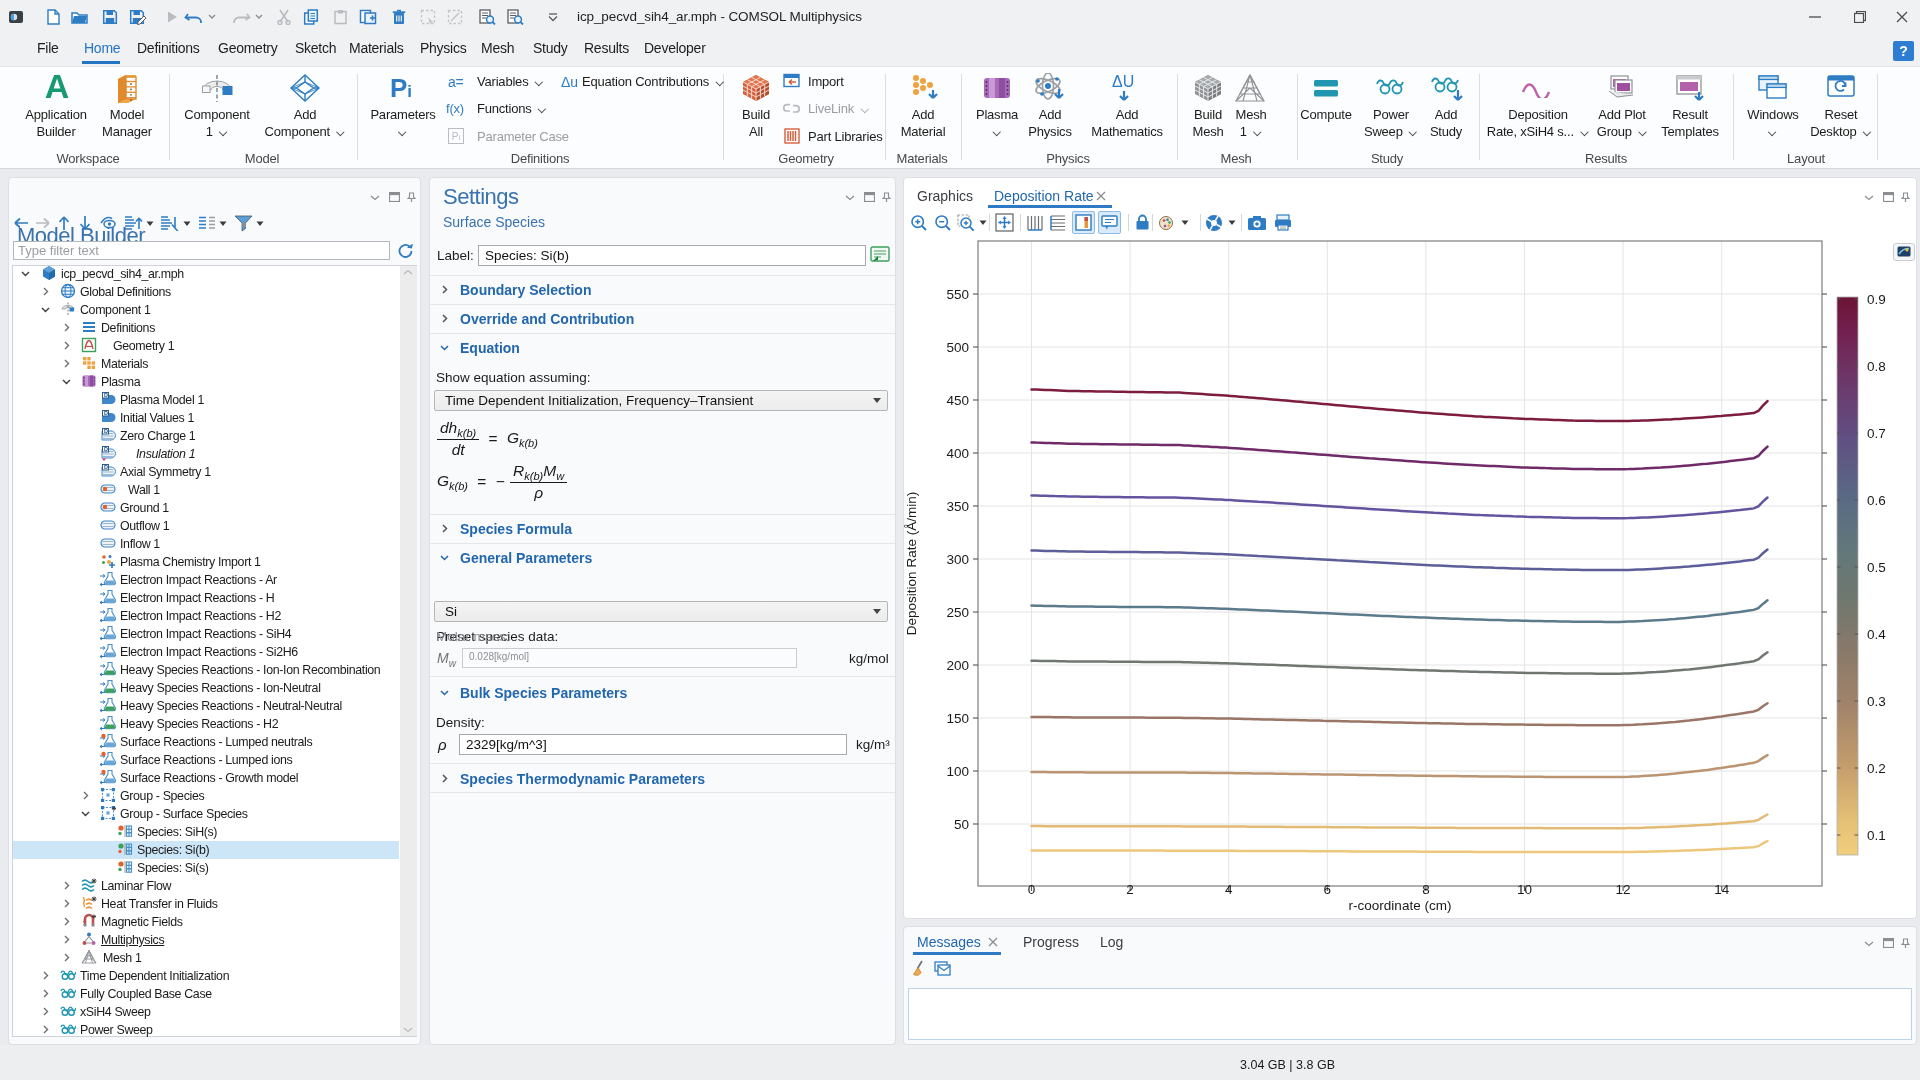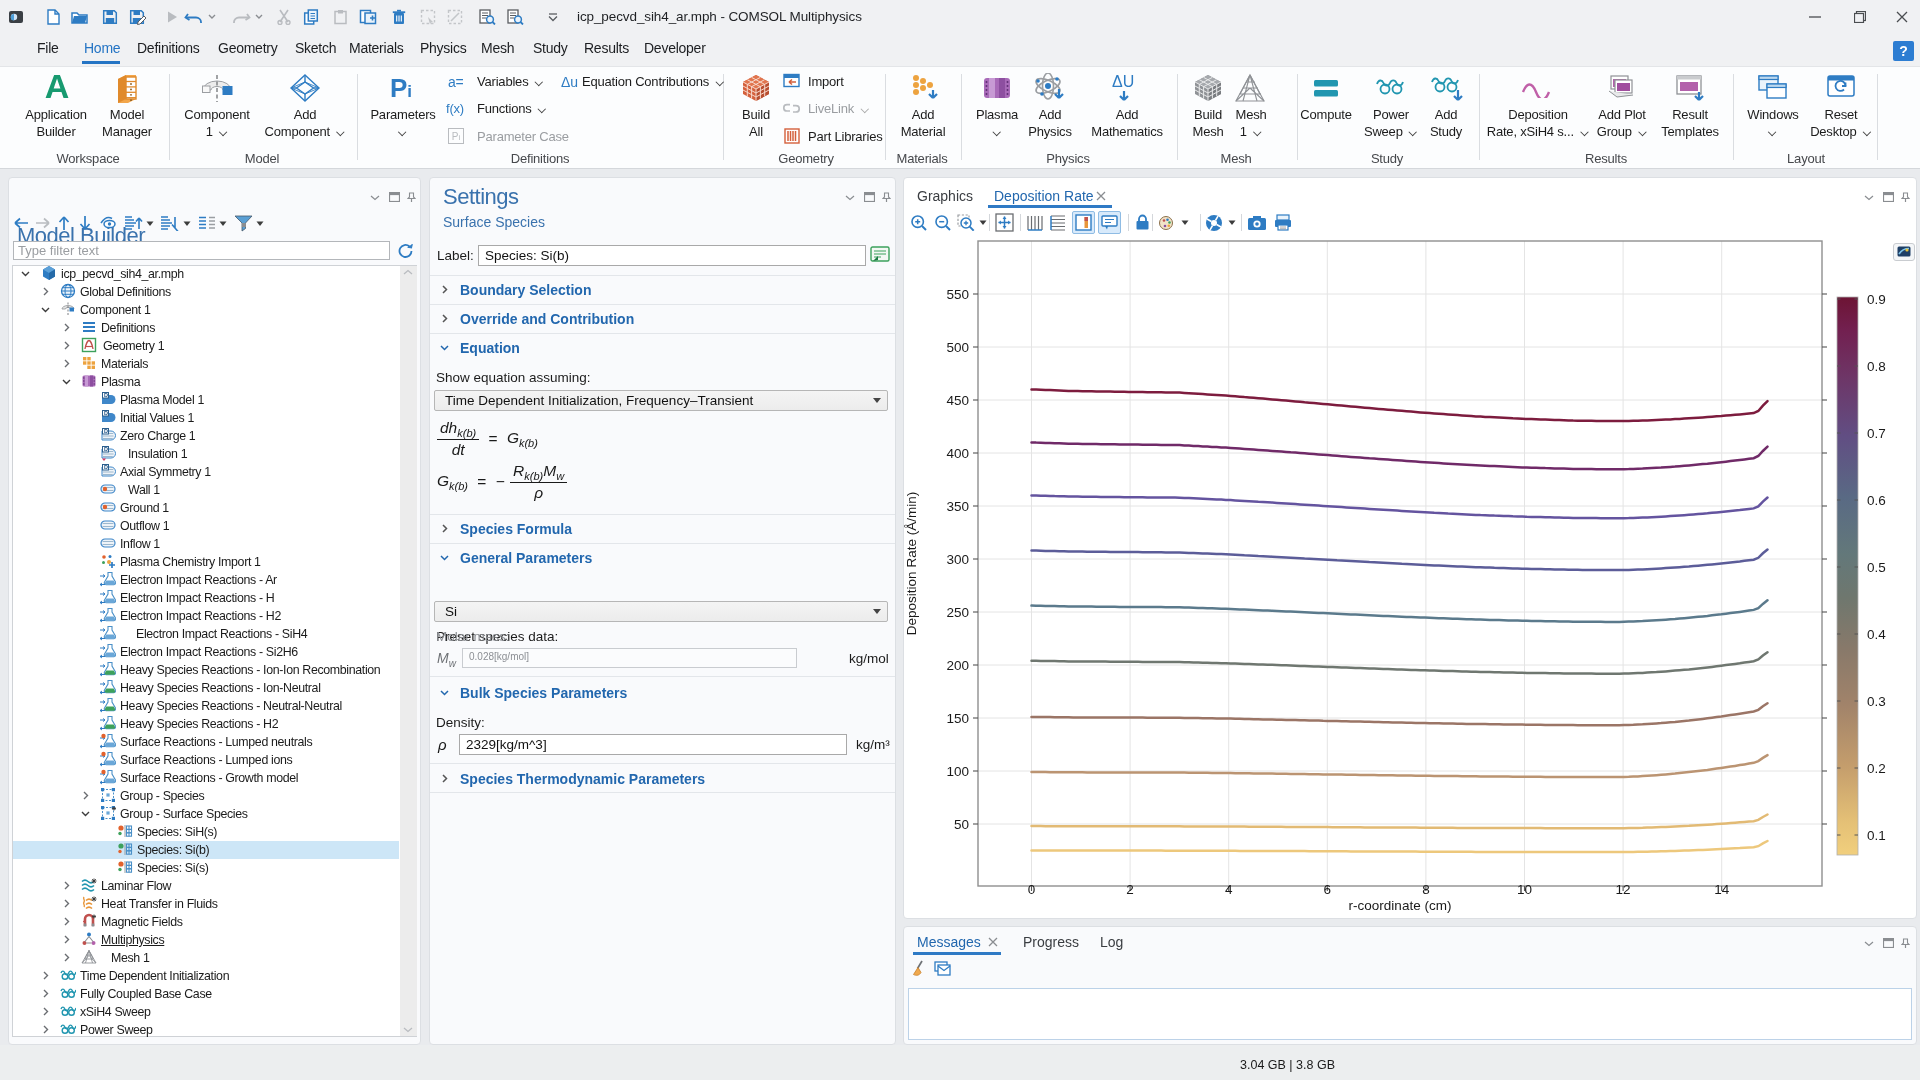--- a/index.html
+++ b/index.html
@@ -463,21 +463,21 @@
 <div class="tre" style="left:81px;top:319px;"><svg class="tico" width="16" height="16" viewBox="0 0 16 16" style="margin-top:-3px;">
       <path d="M2 4h12M2 8h12M2 12h12" stroke="#2e7cc3" stroke-width="2.2"></path>
     </svg><span style="margin-left:4px;">Definitions</span></div>
 <svg class="abs" style="left:64px;top:341px;" width="6" height="9" viewBox="0 0 6 9">
     <path d="M1 1l3.5 3.5L1 8" fill="none" stroke="#6a6d71" stroke-width="1.4"></path>
   </svg>
 <div class="tre" style="left:81px;top:337px;"><svg class="tico" width="16" height="16" viewBox="0 0 16 16" style="margin-top:-3px;">
       <rect x="1.5" y="1.5" width="13" height="13" fill="#fff" stroke="#3da15c" stroke-width="1.4"></rect>
       <path d="M4 12c1-5.5 3-8.5 4-8.5s3 3 4 8.5" fill="none" stroke="#c0504d" stroke-width="1.3"></path>
       <path d="M5 9.5h6" stroke="#c0504d" stroke-width="1.2"></path>
-    </svg><span style="margin-left:6px;">Geometry 1</span></div>
+    </svg><span style="margin-left:16px;">Geometry 1</span></div>
 <svg class="abs" style="left:64px;top:359px;" width="6" height="9" viewBox="0 0 6 9">
     <path d="M1 1l3.5 3.5L1 8" fill="none" stroke="#6a6d71" stroke-width="1.4"></path>
   </svg>
 <div class="tre" style="left:81px;top:355px;"><svg class="tico" width="16" height="16" viewBox="0 0 16 16" style="margin-top:-3px;">
       <g fill="#eda33f">
         <rect x="2" y="2" width="3.4" height="3.4"></rect>
         <rect x="6.3" y="2" width="3.4" height="3.4"></rect>
         <rect x="2" y="6.3" width="3.4" height="3.4"></rect>
         <rect x="6.3" y="6.3" width="3.4" height="3.4"></rect>
         <rect x="10.6" y="6.3" width="3.4" height="3.4"></rect>
@@ -516,21 +516,21 @@
       <path d="M2.8 6.5h10.5M2.8 9h10.8M2.8 11.5h10" stroke="#9db8ce" stroke-width="1"></path>
       <rect x="2.5" y="1.5" width="6" height="5.5" fill="#fff" stroke="#2b5e8e" stroke-width="1"></rect>
       <text x="4" y="6.2" font-size="5.5" font-weight="bold" fill="#1c4f80" font-family="Liberation Sans">D</text>
     </svg><span style="margin-left:4px;">Zero Charge 1</span></div>
 <div class="tre" style="left:100px;top:445px;"><svg class="tico" width="16" height="16" viewBox="0 0 16 16" style="margin-top:-3px;">
       <path d="M2 5h9a4.5 4.5 0 0 1 0 9H2z" fill="#eef3f8" stroke="#3f87c9" stroke-width="1" transform="translate(0,-1)"></path>
       <path d="M2.8 6.5h10.5M2.8 9h10.8M2.8 11.5h10" stroke="#9db8ce" stroke-width="1"></path>
       <rect x="2.5" y="1.5" width="6" height="5.5" fill="#fff" stroke="#2b5e8e" stroke-width="1"></rect>
       <text x="4" y="6.2" font-size="5.5" font-weight="bold" fill="#1c4f80" font-family="Liberation Sans">D</text>
       <path d="M4 13l2 2.5 2-2.5z" fill="#d83a5e" transform="translate(-2,0.5)"></path>
-    </svg><span style="margin-left:12px;">Insulation 1</span></div>
+    </svg><span style="margin-left:20px;font-style:italic;">Insulation 1</span></div>
 <div class="tre" style="left:100px;top:463px;"><svg class="tico" width="16" height="16" viewBox="0 0 16 16" style="margin-top:-3px;">
       <path d="M2 5h9a4.5 4.5 0 0 1 0 9H2z" fill="#eef3f8" stroke="#3f87c9" stroke-width="1" transform="translate(0,-1)"></path>
       <path d="M2.8 6.5h10.5M2.8 9h10.8M2.8 11.5h10" stroke="#9db8ce" stroke-width="1"></path>
       <rect x="2.5" y="1.5" width="6" height="5.5" fill="#fff" stroke="#2b5e8e" stroke-width="1"></rect>
       <text x="4" y="6.2" font-size="5.5" font-weight="bold" fill="#1c4f80" font-family="Liberation Sans">D</text>
     </svg><span style="margin-left:4px;">Axial Symmetry 1</span></div>
 <div class="tre" style="left:100px;top:481px;"><svg class="tico" width="16" height="16" viewBox="0 0 16 16" style="margin-top:-3px;">
       <rect x="1" y="4" width="14" height="8" rx="4" fill="#eef3f8" stroke="#3f87c9" stroke-width="1.2"></rect>
       <path d="M2.5 6.5h11M2.5 9.5h11" stroke="#9db8ce" stroke-width="1"></path>
       <circle cx="5" cy="8" r="2.2" fill="#e2622d"></circle>
@@ -573,21 +573,21 @@
       <path d="M7 2h4v3.5l3.5 6a1.8 1.8 0 0 1-1.6 2.7H5.1a1.8 1.8 0 0 1-1.6-2.7L7 5.5z" fill="#fff" stroke="#4a90c8" stroke-width="1.1" transform="translate(1,-0.5)"></path>
       <path d="M5.3 10l-1.3 2.3a1.3 1.3 0 0 0 1.1 1.9h7.8a1.3 1.3 0 0 0 1.1-1.9L12.7 10z" fill="#6aa7d8" transform="translate(1,-0.5)"></path>
       <path d="M1 11.5h5m0 0L4 10m2 1.5L4 13" stroke="#2e7cc3" stroke-width="1" fill="none" transform="translate(-1,-6.5)"></path>
       <path d="M6 14.5H1m0 0l2-1.5M1 14.5l2 1.5" stroke="#2e7cc3" stroke-width="1" fill="none" transform="translate(-1,-1)"></path>
     </svg><span style="margin-left:4px;">Electron Impact Reactions - H2</span></div>
 <div class="tre" style="left:100px;top:625px;"><svg class="tico" width="16" height="16" viewBox="0 0 16 16" style="margin-top:-3px;">
       <path d="M7 2h4v3.5l3.5 6a1.8 1.8 0 0 1-1.6 2.7H5.1a1.8 1.8 0 0 1-1.6-2.7L7 5.5z" fill="#fff" stroke="#4a90c8" stroke-width="1.1" transform="translate(1,-0.5)"></path>
       <path d="M5.3 10l-1.3 2.3a1.3 1.3 0 0 0 1.1 1.9h7.8a1.3 1.3 0 0 0 1.1-1.9L12.7 10z" fill="#6aa7d8" transform="translate(1,-0.5)"></path>
       <path d="M1 11.5h5m0 0L4 10m2 1.5L4 13" stroke="#2e7cc3" stroke-width="1" fill="none" transform="translate(-1,-6.5)"></path>
       <path d="M6 14.5H1m0 0l2-1.5M1 14.5l2 1.5" stroke="#2e7cc3" stroke-width="1" fill="none" transform="translate(-1,-1)"></path>
-    </svg><span style="margin-left:20px;">Electron Impact Reactions - SiH4</span></div>
+    </svg><span style="margin-left:4px;">Electron Impact Reactions - SiH4</span></div>
 <div class="tre" style="left:100px;top:643px;"><svg class="tico" width="16" height="16" viewBox="0 0 16 16" style="margin-top:-3px;">
       <path d="M7 2h4v3.5l3.5 6a1.8 1.8 0 0 1-1.6 2.7H5.1a1.8 1.8 0 0 1-1.6-2.7L7 5.5z" fill="#fff" stroke="#4a90c8" stroke-width="1.1" transform="translate(1,-0.5)"></path>
       <path d="M5.3 10l-1.3 2.3a1.3 1.3 0 0 0 1.1 1.9h7.8a1.3 1.3 0 0 0 1.1-1.9L12.7 10z" fill="#6aa7d8" transform="translate(1,-0.5)"></path>
       <path d="M1 11.5h5m0 0L4 10m2 1.5L4 13" stroke="#2e7cc3" stroke-width="1" fill="none" transform="translate(-1,-6.5)"></path>
       <path d="M6 14.5H1m0 0l2-1.5M1 14.5l2 1.5" stroke="#2e7cc3" stroke-width="1" fill="none" transform="translate(-1,-1)"></path>
     </svg><span style="margin-left:4px;">Electron Impact Reactions - Si2H6</span></div>
 <div class="tre" style="left:100px;top:661px;"><svg class="tico" width="16" height="16" viewBox="0 0 16 16" style="margin-top:-3px;">
       <path d="M7 2h4v3.5l3.5 6a1.8 1.8 0 0 1-1.6 2.7H5.1a1.8 1.8 0 0 1-1.6-2.7L7 5.5z" fill="#fff" stroke="#4a90c8" stroke-width="1.1" transform="translate(1,-0.5)"></path>
       <path d="M5.3 10l-1.3 2.3a1.3 1.3 0 0 0 1.1 1.9h7.8a1.3 1.3 0 0 0 1.1-1.9L12.7 10z" fill="#3da15c" transform="translate(1,-0.5)"></path>
       <path d="M1 11.5h5m0 0L4 10m2 1.5L4 13" stroke="#2e7cc3" stroke-width="1" fill="none" transform="translate(-1,-6.5)"></path>
@@ -736,21 +736,21 @@
       <path d="M8 5.5L4 10.5M8 5.5l4 5M5.5 12h5" stroke="#8a8d91" stroke-width="1.1"></path>
     </svg><span style="margin-left:4px;">Multiphysics</span></div>
 <svg class="abs" style="left:64px;top:953px;" width="6" height="9" viewBox="0 0 6 9">
     <path d="M1 1l3.5 3.5L1 8" fill="none" stroke="#6a6d71" stroke-width="1.4"></path>
   </svg>
 <div class="tre" style="left:81px;top:949px;"><svg class="tico" width="16" height="16" viewBox="0 0 16 16" style="margin-top:-3px;">
       <g fill="none" stroke="#8f9296" stroke-width="0.9">
         <path d="M8 1.5L15 14H1z"></path>
         <path d="M8 1.5L4.5 14M8 1.5l3.5 12.5M5.5 6h5M3.7 10h8.6M8 1.5L3.7 10M8 1.5l4.3 8.5M1 14l7-7.5M15 14L8 6.5"></path>
       </g>
-    </svg><span style="margin-left:14px;">Mesh 1</span></div>
+    </svg><span style="margin-left:6px;">Mesh 1</span></div>
 <svg class="abs" style="left:43px;top:971px;" width="6" height="9" viewBox="0 0 6 9">
     <path d="M1 1l3.5 3.5L1 8" fill="none" stroke="#6a6d71" stroke-width="1.4"></path>
   </svg>
 <div class="tre" style="left:60px;top:967px;"><svg class="tico" width="16" height="16" viewBox="0 0 16 16" style="margin-top:-3px;">
       <g fill="none" stroke="#2196b0" stroke-width="1.4">
         <path d="M1 6C2 3.5 3.8 3.5 4.8 6S7.6 8.5 8.6 6s2.8-2.5 3.8 0 2.6 2.5 3.6-1"></path>
         <circle cx="5" cy="9.5" r="2.8"></circle>
         <circle cx="11.5" cy="9.5" r="2.8"></circle>
       </g>
     </svg><span style="margin-left:4px;">Time Dependent Initialization</span></div>

